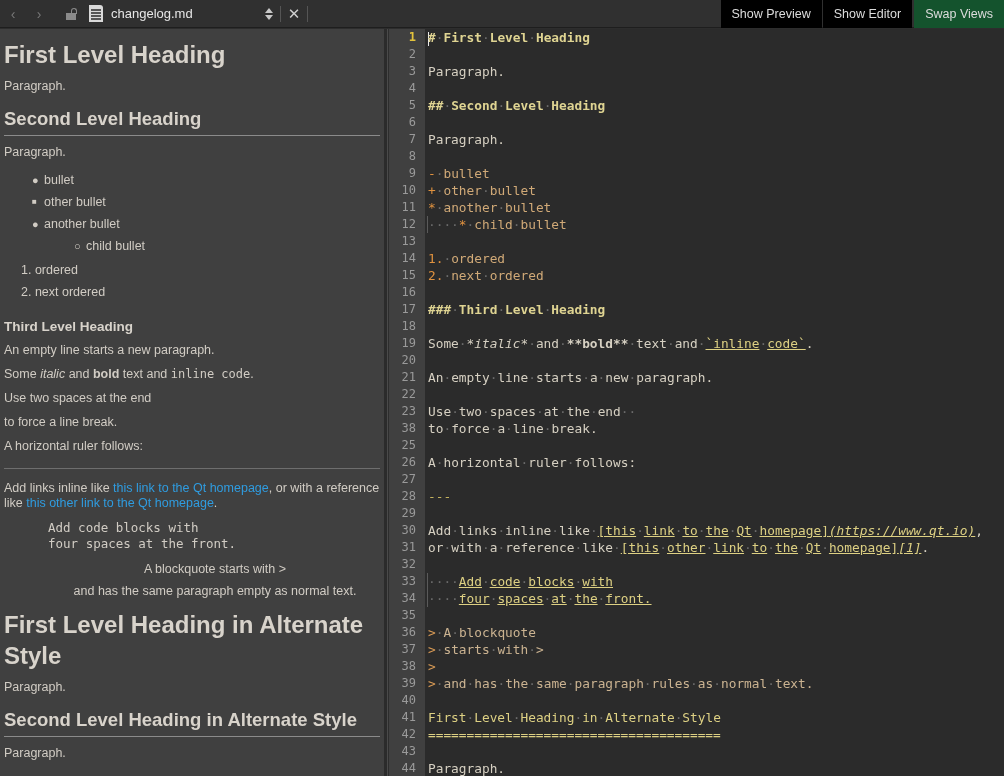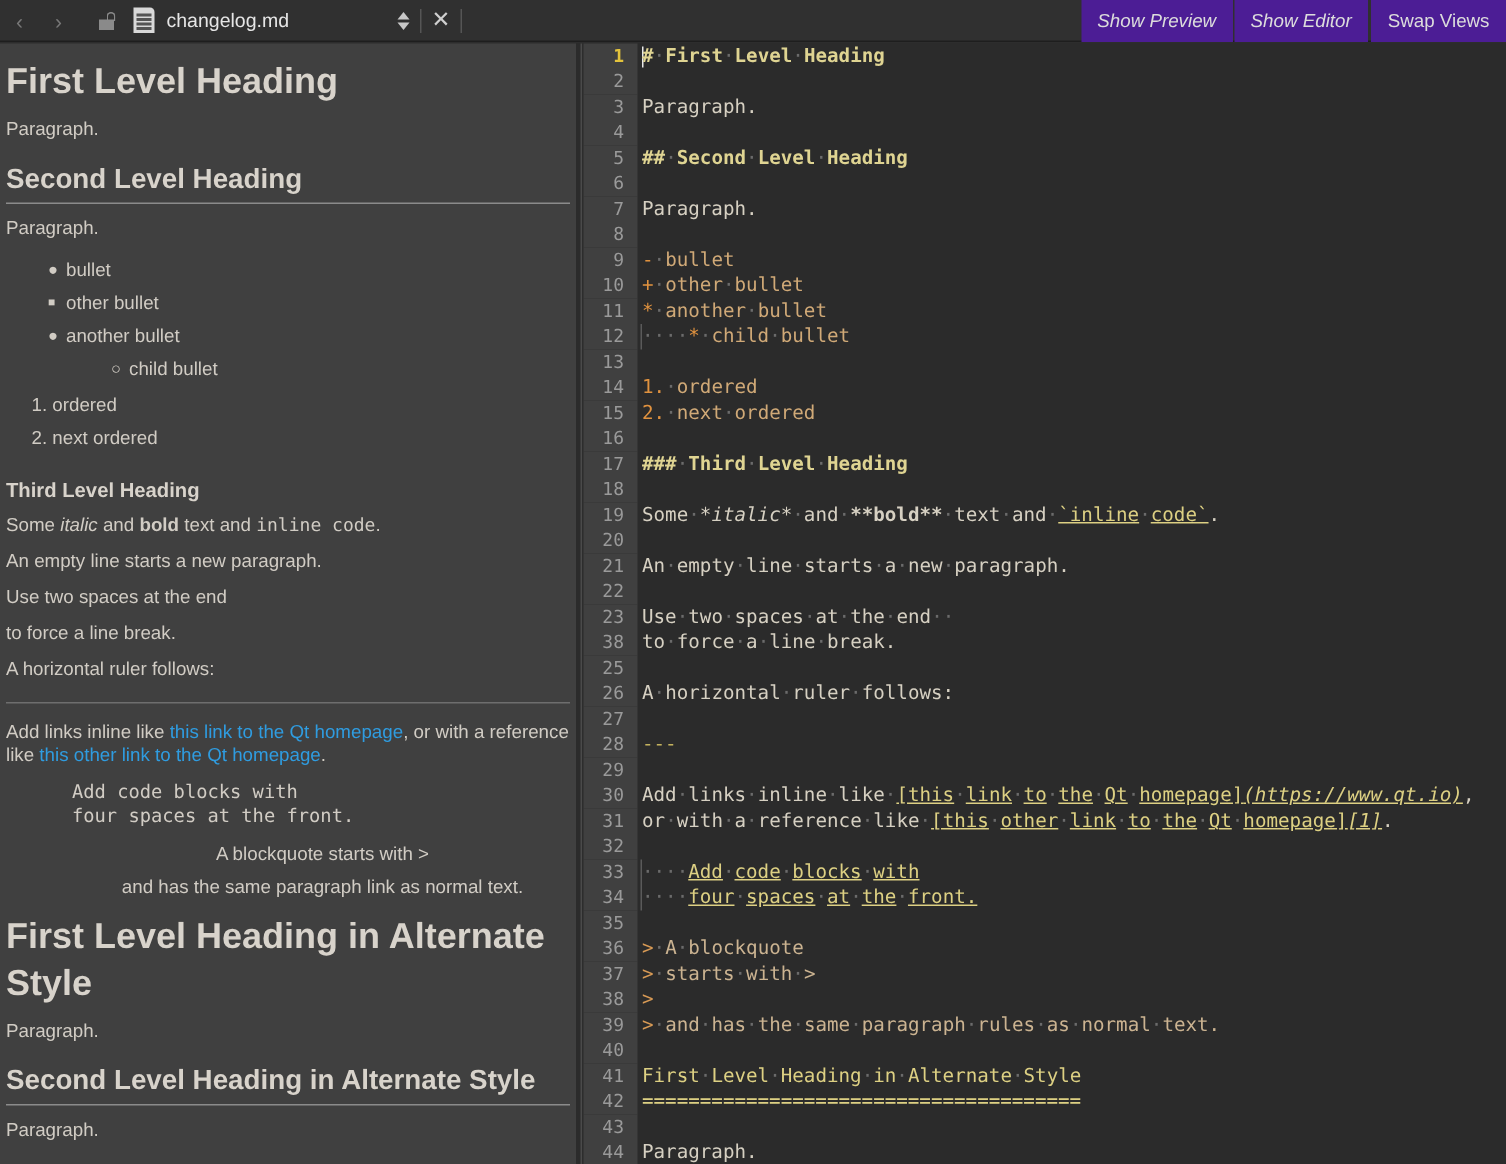--- a/index.html
+++ b/index.html
@@ -15,22 +15,22 @@
   .filename{color:#e6e6e6;font-size:13px;margin-left:8px;}
   .updown{display:flex;flex-direction:column;gap:2px;margin-left:72px;align-items:center;}
   .tri-up{width:0;height:0;border-left:4px solid transparent;border-right:4px solid transparent;
           border-bottom:5px solid #c8c8c8;}
   .tri-dn{width:0;height:0;border-left:4px solid transparent;border-right:4px solid transparent;
           border-top:5px solid #c8c8c8;}
   .vsep{width:1px;height:16px;background:#555;margin:0 7px;}
   .close-x{color:#cfcfcf;font-size:15px;line-height:1;}
   .tb-spacer{flex:1;}
   .tb-btn{height:28px;display:flex;align-items:center;padding:0 11px;font-size:12.5px;color:#dcdcdc;}
-  .tb-btn.dark{background:#4c1d95;font-style:italic;}
-  .tb-btn.lite{background:#4c1d95;}
+  .tb-btn.dark{background:#000000;}
+  .tb-btn.lite{background:#14532d;}
 
   
   .preview{position:absolute;left:0;top:29px;width:384px;height:747px;background:#404040;
            color:#d1ccc4;font-size:12.5px;overflow:hidden;padding:0 4px 0 4px;}
   .preview h1{font-size:24px;font-weight:bold;color:#d8d3cb;margin:10px 0 4px 0;line-height:31px;}
   .preview h2{font-size:18.5px;font-weight:bold;color:#d8d3cb;margin:14px 0 0 0;
               border-bottom:1px solid #8b8b8b;padding-bottom:5px;line-height:22px;}
   .preview h3{font-size:13.5px;font-weight:bold;color:#d8d3cb;margin:16px 0 4px 0;}
   .preview p{margin:9px 0;line-height:15px;}
   .pv-hr{border:none;border-top:1px solid #6e6e6e;margin:14px 0 12px 0;}
@@ -141,34 +141,34 @@
         <div class="pv-li child">
           <span class="mk circle">○</span>
           <span class="tx">child bullet</span>
         </div>
       </div>
       <div class="pv-ul">
         <div class="pv-oli">1. ordered</div>
         <div class="pv-oli">2. next ordered</div>
       </div>
       <h3>Third Level Heading</h3>
+      <p>An empty line starts a new paragraph.</p>
       <p><span>Some </span><em>italic</em><span> and </span><strong>bold</strong><span> text and </span><span class="pv-code-inline">inline code</span><span>.</span></p>
-      <p>An empty line starts a new paragraph.</p>
       <p>Use two spaces at the end</p>
       <p>to force a line break.</p>
       <p>A horizontal ruler follows:</p>
       <hr class="pv-hr">
       <p><span>Add links inline like </span><span class="pv-link">this link to the Qt homepage</span><span>, or with a reference like </span><span class="pv-link">this other link to the Qt homepage</span><span>.</span></p>
       <div class="pv-codeblock">
         <div>Add code blocks with</div>
         <div>four spaces at the front.</div>
       </div>
       <div class="pv-quote">
         <div>A blockquote starts with &gt;</div>
-        <div>and has the same paragraph link as normal text.</div>
+        <div>and has the same paragraph empty as normal text.</div>
       </div>
       <h1>First Level Heading in Alternate Style</h1>
       <p>Paragraph.</p>
       <h2>Second Level Heading in Alternate Style</h2>
       <p>Paragraph.</p>
     </div>
 
   <div class="splitter"></div>
 
   <div class="editor" id="editor">

